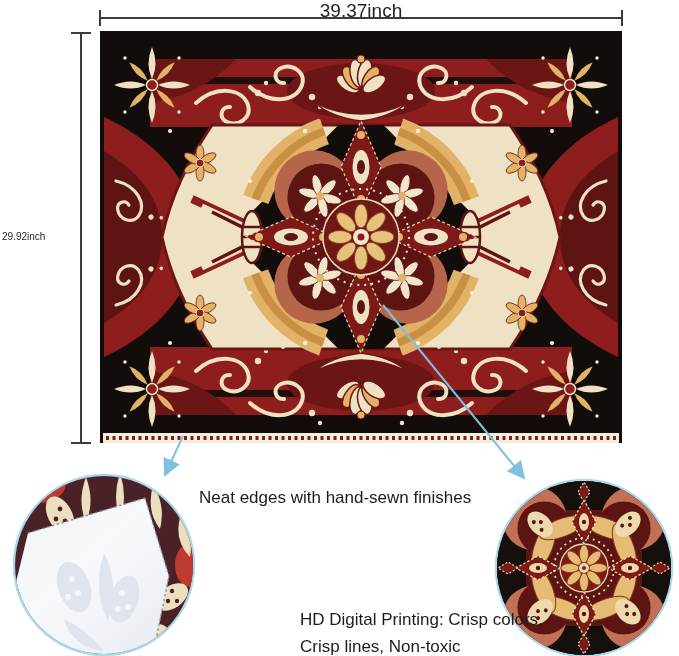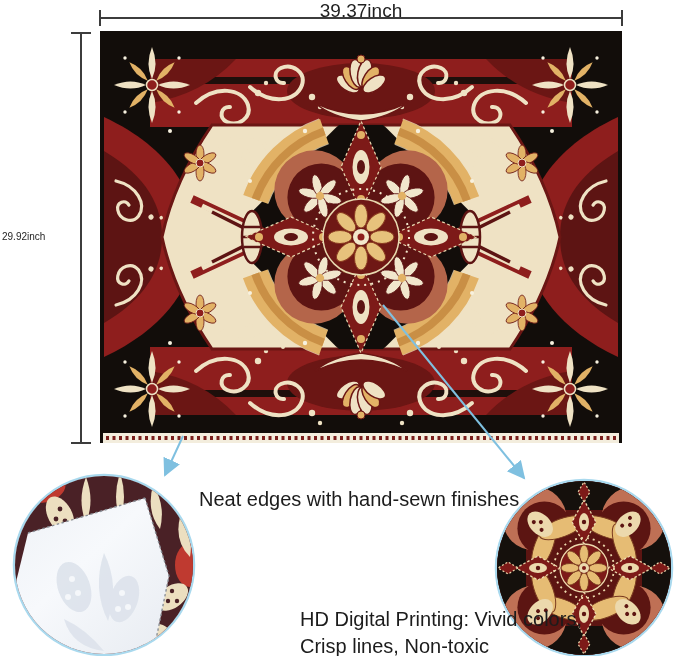--- a/index.html
+++ b/index.html
@@ -4,21 +4,21 @@
 <style>
   html,body{margin:0;padding:0;background:#ffffff;}
   .canvas{
     position:relative;width:679px;height:656px;background:#ffffff;
     font-family:"Liberation Sans",sans-serif;color:#262626;overflow:hidden;border-radius:30px;
   }
   .abs{position:absolute;}
   .dim-label{color:#1f1f1f;}
   #width-label{left:100px;top:0px;width:522px;text-align:center;font-size:19px;}
   #height-label{left:2px;top:231px;width:72px;text-align:left;font-size:10px;}
-  .caption{color:#1c1c1c;font-size:20px;white-space:nowrap;}
+  .caption{color:#1c1c1c;font-size:17px;white-space:nowrap;}
   #caption-edge{left:199px;top:488px;}
   #caption-print{left:300px;top:606px;line-height:27px;}
   svg{display:block;}
 </style>
 </head>
 <body>
 
 <div class="canvas">
 
   <div id="width-label" class="abs dim-label">39.37inch</div>
@@ -386,17 +386,17 @@
             <circle cx="-78" cy="-60" r="2"></circle>
           <circle cx="78" cy="60" r="2"></circle>
             <circle cx="-78" cy="60" r="2"></circle>
         </g>
       </g>
     </g>
   </svg>
 
   <div id="caption-edge" class="abs caption">Neat edges with hand-sewn finishes</div>
   <div id="caption-print" class="abs caption">
-    <div>HD Digital Printing: Vivid colors,</div>
+    <div>HD Digital Printing: Crisp colors,</div>
     <div>Crisp lines, Non-toxic</div>
   </div>
 
 </div>
 
 </body></html>

